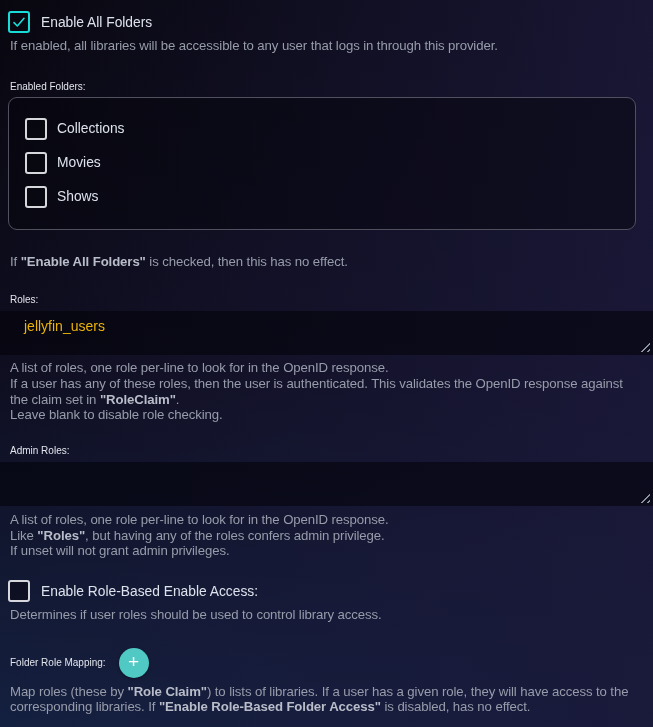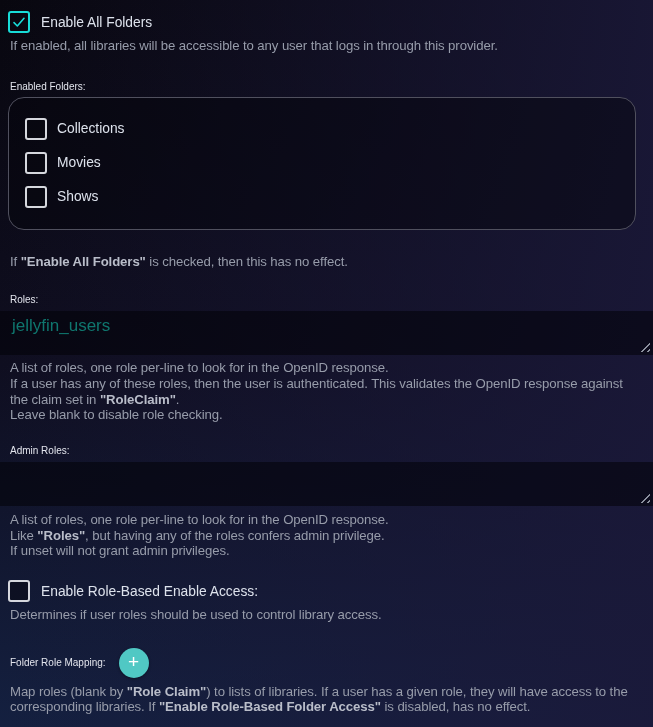--- a/index.html
+++ b/index.html
@@ -26,33 +26,33 @@
   .cb-label{color:#dde2ec;font-size:13.8px;cursor:pointer;}
 
   
   .desc{color:#979caa;font-size:13.2px;line-height:15.7px;letter-spacing:-0.1px;
         margin:5px 0 0 0;max-width:640px;}
   .desc strong{color:#b9bdc9;font-weight:bold;}
   .field-label{color:#e2e4ec;font-size:10px;line-height:15px;}
 
   
   .folder-box{
-    margin:3px 7px 0 -2px;border:1px solid #50505e;border-radius:16px;
+    margin:3px 7px 0 -2px;border:1px solid #50505e;border-radius:9px;
     padding:20px 16px 21px 16px;background:rgba(4,4,10,0.45);
   }
   .folder-box .check-row{margin-left:0;gap:10px;}
   .folder-box .check-row + .check-row{margin-top:12px;text-align:center;}
 
   
   .ta-wrap{position:relative;margin:4px -10px 0 -10px;}
   .ta-wrap textarea{
     display:block;width:100%;height:44px;box-sizing:border-box;
     background:rgba(2,2,8,0.55);border:none;outline:none;resize:none;
-    color:#0f766e;font-family:"Liberation Sans",sans-serif;font-size:17px;
-    padding:7px 12px;line-height:16px;
+    color:#eab308;font-family:"Liberation Sans",sans-serif;font-size:14px;
+    padding:7px 24px;line-height:16px;
   }
   .grip{
     position:absolute;right:3px;bottom:3px;width:13px;height:13px;
     clip-path:polygon(100% 0,100% 100%,0 100%);
     background:repeating-linear-gradient(135deg,#9ba0ae 0 1px,transparent 1px 4px);
     opacity:.9;cursor:nwse-resize;
   }
 
   
   .s-enabled-label{margin-top:25px;}
@@ -139,16 +139,16 @@
   </div>
   <p class="desc s-rolebased-desc">Determines if user roles should be used to control library access.</p>
 
   <div class="mapping-row">
     <div class="field-label">Folder Role Mapping:</div>
     <button class="add-btn">
       <span>+</span>
     </button>
   </div>
   <p class="desc s-mapping-desc">
-    <span>Map roles (blank by </span><strong>"Role Claim"</strong><span>) to lists of libraries. If a user has a given role, they will have access to the corresponding libraries. If </span><strong>"Enable Role-Based Folder Access"</strong><span> is disabled, has no effect.</span>
+    <span>Map roles (these by </span><strong>"Role Claim"</strong><span>) to lists of libraries. If a user has a given role, they will have access to the corresponding libraries. If </span><strong>"Enable Role-Based Folder Access"</strong><span> is disabled, has no effect.</span>
   </p>
 
 </div>
 
 </body></html>

